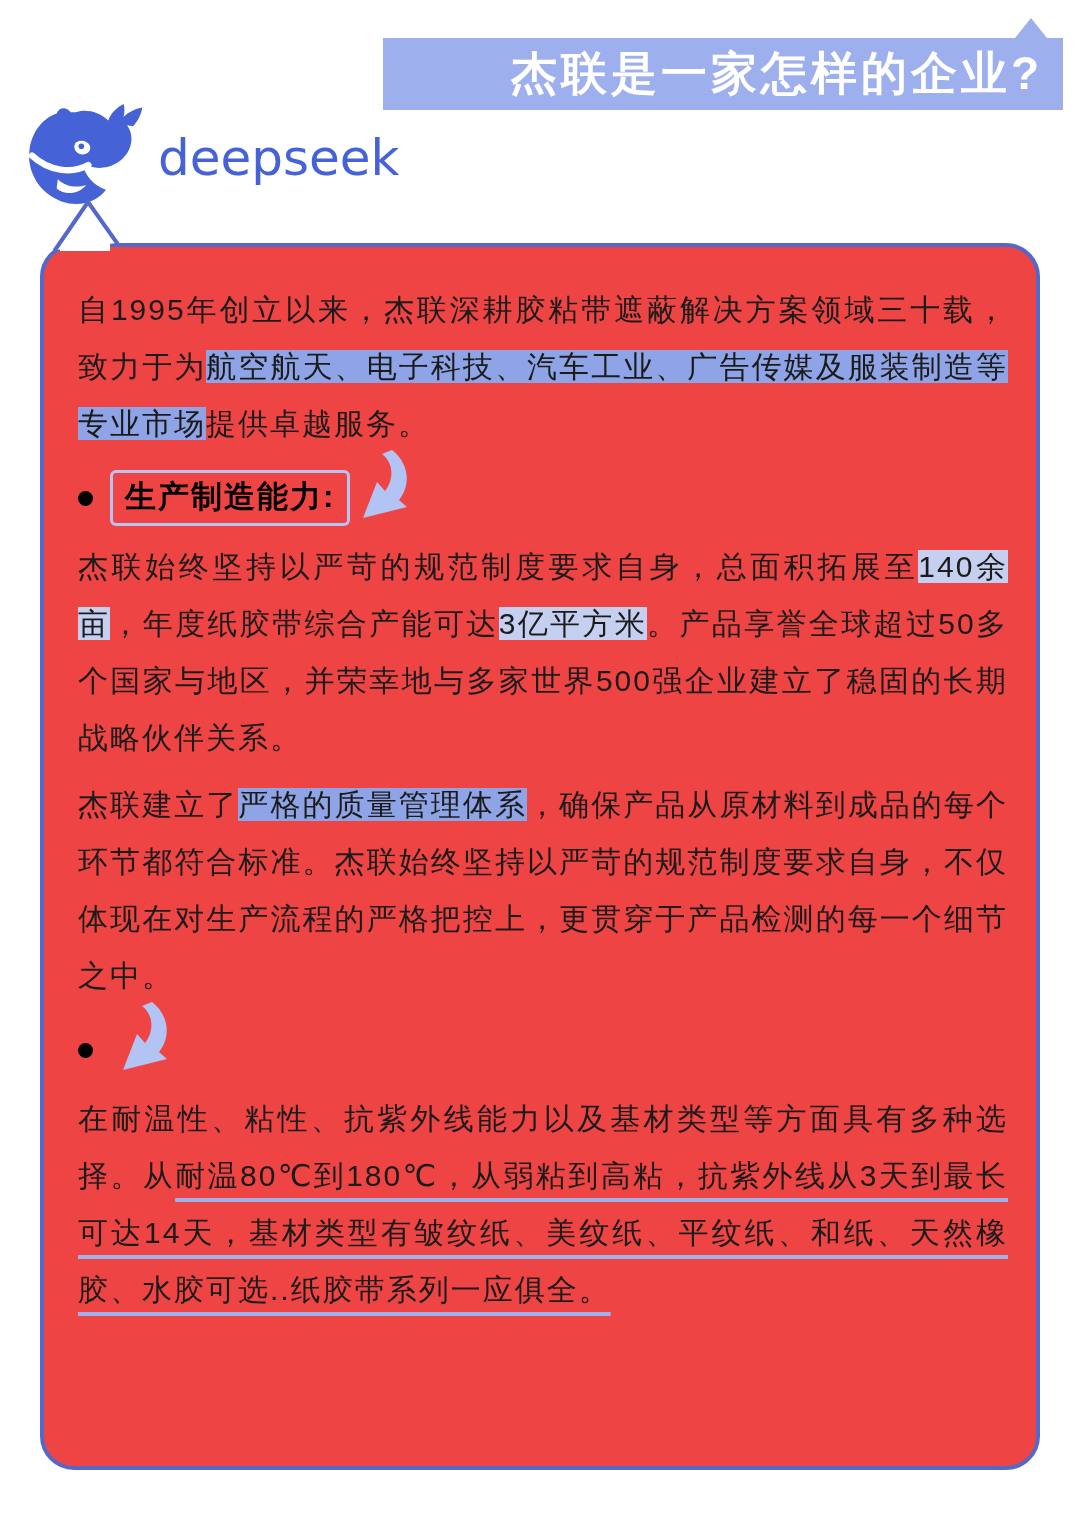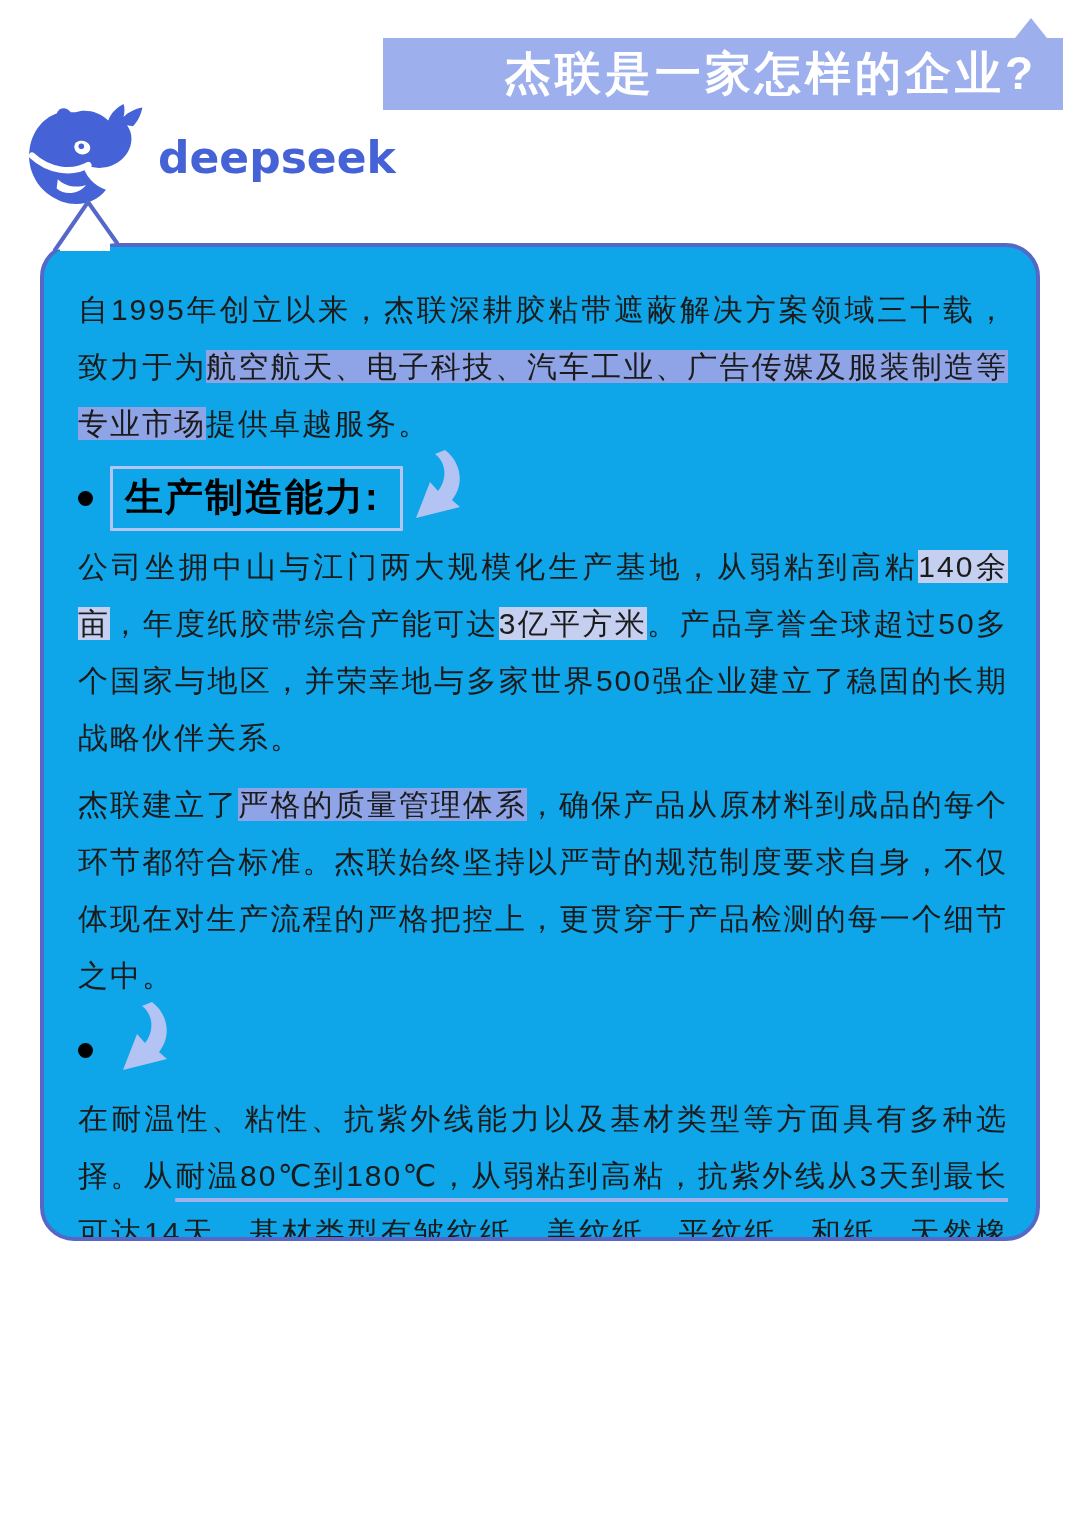--- a/index.html
+++ b/index.html
@@ -18,41 +18,41 @@
   html,body{margin:0;padding:0;}
   body{
     width:1080px;height:1513px;position:relative;background:#fff;
     font-family:"Liberation Sans","DejaVu Sans",sans-serif;overflow:hidden;
   }
   
   .banner{
     position:absolute;left:383px;top:38px;width:680px;height:72px;
     background:var(--banner-bg);
     display:flex;align-items:center;justify-content:flex-end;
-    padding-right:26px;
+    padding-right:20px;
   }
   .banner-title{
     color:#fff;font-size:46px;font-weight:900;letter-spacing:4px;white-space:nowrap;
   }
   .banner-tri{
     position:absolute;top:-20px;right:16px;width:0;height:0;
     border-left:16px solid transparent;border-right:16px solid transparent;
     border-bottom:20px solid var(--banner-bg);
   }
   
   .logo{position:absolute;left:26px;top:104px;display:flex;align-items:center;gap:12px;}
   .logo-whale{width:120px;height:108px;}
   .wordmark{
-    color:var(--logo-blue);font-size:44px;font-weight:700;letter-spacing:0;
+    color:var(--logo-blue);font-size:50px;font-weight:400;letter-spacing:0;
     font-family:"DejaVu Sans","Liberation Sans",sans-serif;line-height:1;
   }
   
   .bubble{
-    position:absolute;left:40px;top:243px;width:1000px;height:998px;
-    border:4px solid var(--bubble-border);border-radius:34px;background:#0ea5e9;
+    position:absolute;left:40px;top:243px;width:1000px;height:1227px;
+    border:4px solid var(--bubble-border);border-radius:34px;background:#ef4444;
     padding:34px 28px 0 34px;overflow:hidden;
   }
   .tail{position:absolute;left:52px;top:198px;width:70px;height:54px;z-index:2;}
   
   .para{
     font-size:30px;line-height:57px;color:var(--text);
     text-align:justify;letter-spacing:2px;margin:0 0 10px 0;
   }
   .hl-medium{background:var(--hl-medium);}
   .hl-light{background:var(--hl-light);}
@@ -61,22 +61,22 @@
     text-decoration-thickness:2.5px;text-underline-offset:12px;text-decoration-skip-ink:none;
   }
   .u-thick{
     text-decoration:underline;text-decoration-color:var(--underline-thick);
     text-decoration-thickness:4px;text-underline-offset:12px;text-decoration-skip-ink:none;
   }
   
   .section-head{display:flex;align-items:center;margin:14px 0 8px 0;height:64px;}
   .bullet{width:15px;height:15px;border-radius:50%;background:#000;margin-right:17px;flex:none;}
   .head-box{
-    border:3px solid var(--box-border);border-radius:1px;
-    padding:3px 20px 5px 12px;font-size:38px;font-weight:800;color:#000;
+    border:3px solid var(--box-border);border-radius:6px;
+    padding:3px 12px 5px 12px;font-size:31px;font-weight:800;color:#000;
     letter-spacing:2px;white-space:nowrap;
   }
   .arrow{width:58px;height:80px;margin-left:6px;margin-top:-18px;flex:none;}
 </style>
 </head>
 <body>
 
 <div class="banner">
   <div class="banner-tri"></div>
   <span class="banner-title">杰联是一家怎样的企业?</span>
@@ -102,21 +102,21 @@
 
   <p class="para"><span>自1995年创立以来，杰联深耕胶粘带遮蔽解决方案领域三十载，致力于为</span><span class="hl-medium">航空航天、电子科技、汽车工业、广告传媒及服装制造等专业市场</span><span>提供卓越服务。</span></p>
 
   <div class="section-head">
     <span class="bullet"></span>
     <span class="head-box">生产制造能力:</span>
     <svg class="arrow" viewBox="0 0 58 80" aria-hidden="true">
       <path fill="var(--arrow-fill)" d="M36 1 C52 13 56 35 43 51 L51 58 L7 69 L21 33 L29 42 C38 31 38 14 26 5 Z"></path>
     </svg>
   </div>
-  <p class="para"><span>公司坐拥中山与江门两大规模化生产基地，从弱粘到高粘</span><span class="hl-light">140余亩</span><span>，年度纸胶带综合产能可达</span><span class="hl-light">3亿平方米</span><span>。产品享誉全球超过50多个国家与地区，并荣幸地与多家世界500强企业建立了稳固的长期战略伙伴关系。</span></p>
+  <p class="para"><span>杰联始终坚持以严苛的规范制度要求自身，总面积拓展至</span><span class="hl-light">140余亩</span><span>，年度纸胶带综合产能可达</span><span class="hl-light">3亿平方米</span><span>。产品享誉全球超过50多个国家与地区，并荣幸地与多家世界500强企业建立了稳固的长期战略伙伴关系。</span></p>
 
   <p class="para"><span>杰联建立了</span><span class="hl-medium">严格的质量管理体系</span><span>，确保产品从原材料到成品的每个环节都符合标准。杰联始终坚持以严苛的规范制度要求自身，不仅体现在对生产流程的严格把控上，更贯穿于产品检测的每一个细节之中。</span></p>
 
 
   <div class="section-head">
     <span class="bullet"></span>
     <svg class="arrow" viewBox="0 0 58 80" aria-hidden="true">
       <path fill="var(--arrow-fill)" d="M36 1 C52 13 56 35 43 51 L51 58 L7 69 L21 33 L29 42 C38 31 38 14 26 5 Z"></path>
     </svg>
   </div>

